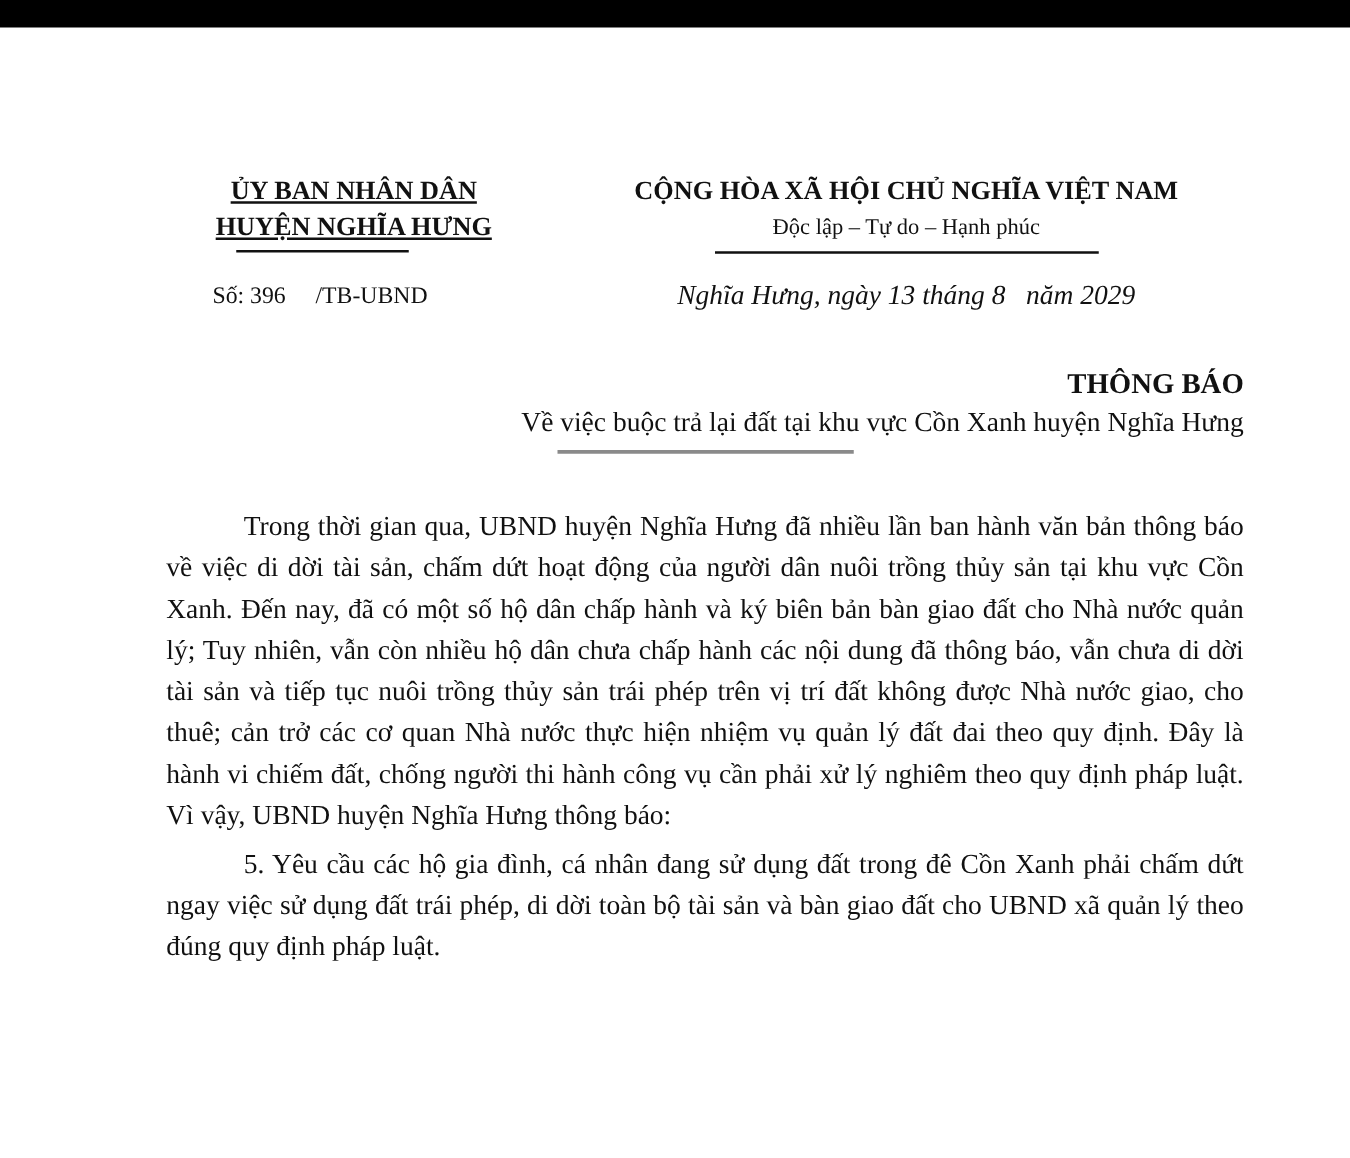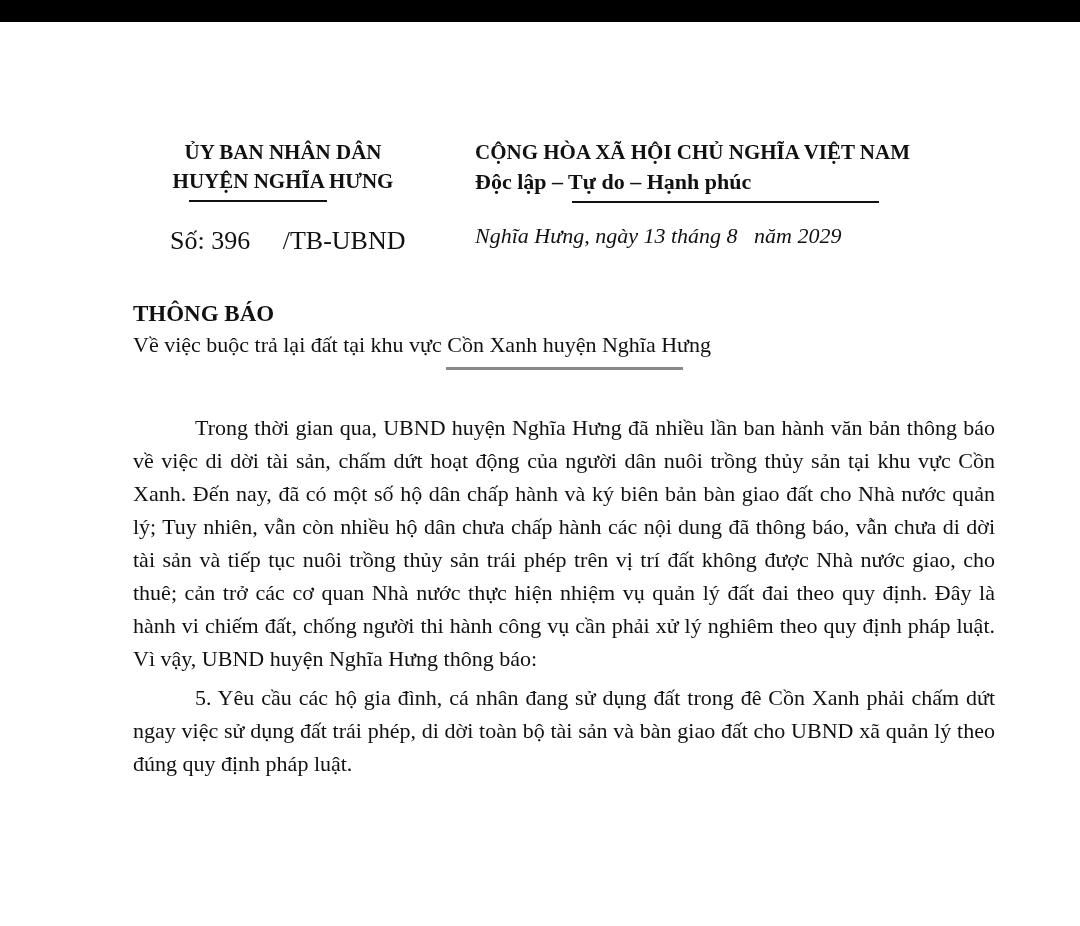--- a/index.html
+++ b/index.html
@@ -32,64 +32,66 @@
   .auth-block {
     width: 300px;
     margin-left: 133px;
     text-align: center;
   }
   .auth-line {
     font-weight: bold;
     font-size: 21px;
     line-height: 29px;
     white-space: pre;
+    text-decoration: underline;
   }
   .auth-underline {
     width: 138px;
     border-top: 2px solid #111111;
     margin: 4px auto 0;
     transform: translateX(-25px);
   }
   .doc-number {
     text-align: left;
     padding-left: 37px;
-    font-size: 26px;
+    font-size: 19px;
     margin-top: 24px;
     white-space: pre;
   }
   .nat-block {
     width: 500px;
     margin-left: 42px;
+    text-align: center;
   }
   .nat-line1 {
     font-weight: bold;
     font-size: 21px;
     line-height: 29px;
     white-space: pre;
   }
   .nat-line2 {
-    font-weight: bold;
-    font-size: 22px;
+    font-weight: normal;
+    font-size: 18px;
     line-height: 29px;
     white-space: pre;
   }
   .nat-underline {
     width: 307px;
     border-top: 2px solid #111111;
     margin: 5px auto 0;
   }
   .date-line {
     font-style: italic;
     font-size: 22px;
     margin-top: 20px;
     white-space: pre;
   }
   .title-block {
     margin: 44px 85px 0 133px;
-    text-align: left;
+    text-align: right;
   }
   .title-main {
     font-size: 23px;
     font-weight: bold;
     line-height: 28px;
   }
   .title-sub {
     font-size: 22px;
     font-weight: normal;
     line-height: 27px;

